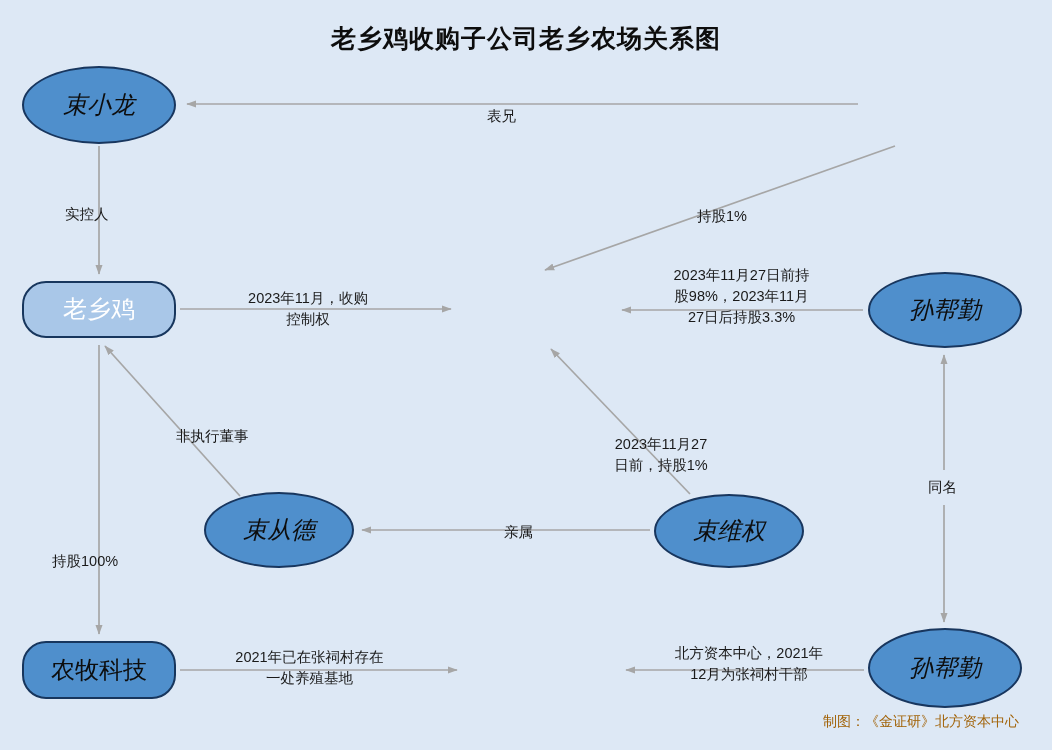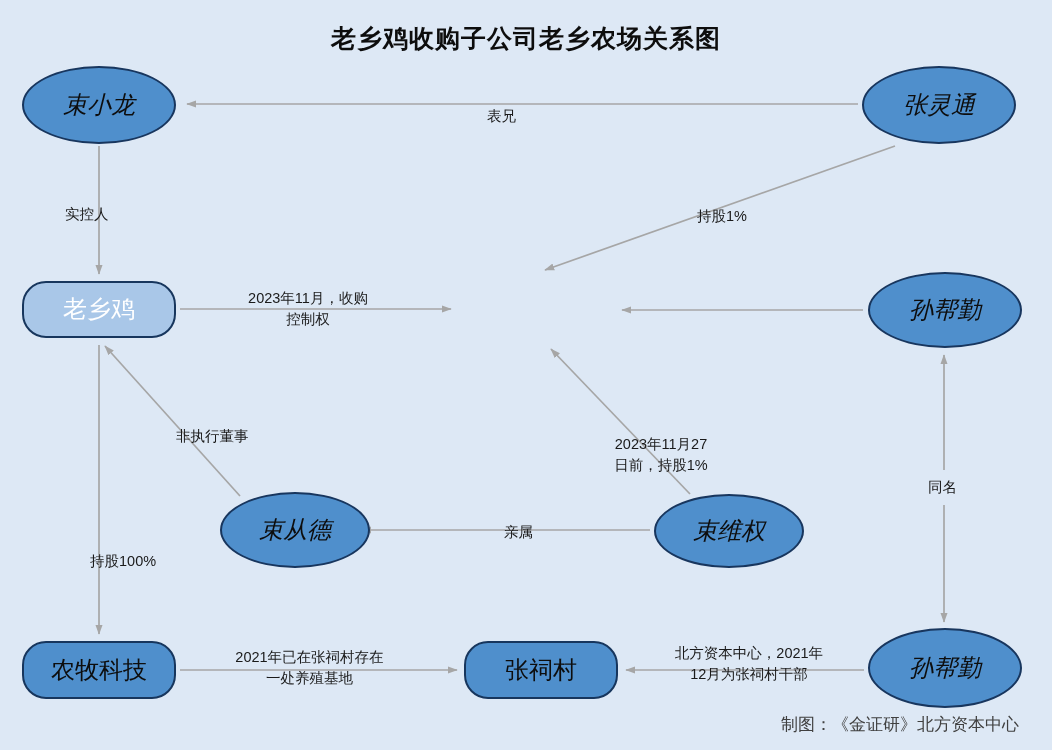--- a/index.html
+++ b/index.html
@@ -70,22 +70,22 @@
     font-size: 25px;
     font-weight: bold;
     color: #0d0d0d;
     letter-spacing: 1px;
     z-index: 6;
   }
   #credit {
     position: absolute;
     right: 33px;
     top: 713px;
-    font-size: 17px;
-    color: #404040;
+    font-size: 14px;
+    color: #a16207;
     z-index: 6;
   }
 </style>
 </head>
 <body>
 
 <div id="canvas">
 
   <div id="title">老乡鸡收购子公司老乡农场关系图</div>
 
@@ -121,73 +121,70 @@
       <line x1="180" y1="670" x2="457" y2="670" marker-end="url(#arrow)"></line>
 
       <line x1="864" y1="670" x2="626" y2="670" marker-end="url(#arrow)"></line>
     </g>
   </svg>
 
   <div class="node node-ellipse" style="left:22px; top:66px; width:154px; height:78px;">
     <span>束小龙</span>
   </div>
 
-  <div class="node node-ellipse" style="left:862px; top:66px; width:154px; height:78px;">
-    <span>张灵通</span>
-  </div>
 
   <div class="node node-rect light" style="left:22px; top:281px; width:154px; height:57px;">
     <span>老乡鸡</span>
   </div>
 
 
   <div class="node node-ellipse" style="left:868px; top:272px; width:154px; height:76px;">
     <span>孙帮勤</span>
   </div>
 
-  <div class="node node-ellipse" style="left:220px; top:492px; width:150px; height:76px;">
+  <div class="node node-ellipse" style="left:204px; top:492px; width:150px; height:76px;">
     <span>束从德</span>
   </div>
 
   <div class="node node-rect" style="left:22px; top:641px; width:154px; height:58px;">
     <span>农牧科技</span>
   </div>
 
   <div class="node node-ellipse" style="left:654px; top:494px; width:150px; height:74px;">
     <span>束维权</span>
   </div>
 
-  <div class="node node-rect" style="left:464px; top:641px; width:154px; height:58px;">
-    <span>张祠村</span>
-  </div>
 
   <div class="node node-ellipse" style="left:868px; top:628px; width:154px; height:80px;">
     <span>孙帮勤</span>
   </div>
 
   <div class="edge-label" style="left:487px; top:90px;margin-top:16px;">表兄</div>
 
   <div class="edge-label" style="left:65px; top:204px;">实控人</div>
 
   <div class="edge-label" style="left:697px; top:206px;text-align:center;">持股1%</div>
 
   <div class="edge-label" style="left:228px; top:288px; width:160px;">2023年11月，收购
 控制权</div>
 
+  <div class="edge-label" style="left:659px; top:265px; width:165px;">2023年11月27日前持
+股98%，2023年11月
+27日后持股3.3%</div>
 
   <div class="edge-label" style="left:176px; top:426px;">非执行董事</div>
 
   <div class="edge-label" style="left:601px; top:410px; width:120px;margin-top:24px;">2023年11月27
 日前，持股1%</div>
 
   <div class="edge-label" style="left:504px; top:522px;">亲属</div>
 
   <div class="edge-label" style="left:928px; top:477px;">同名</div>
 
-  <div class="edge-label" style="left:52px; top:551px;margin-left:38px;">持股100%</div>
+  <div class="edge-label" style="left:52px; top:551px;">持股100%</div>
 
   <div class="edge-label" style="left:222px; top:647px; width:175px;">2021年已在张祠村存在
 一处养殖基地</div>
 
   <div class="edge-label" style="left:659px; top:643px; width:180px;">北方资本中心，2021年
 12月为张祠村干部</div>
 
   <div id="credit">制图：《金证研》北方资本中心</div>
 
 </div>

